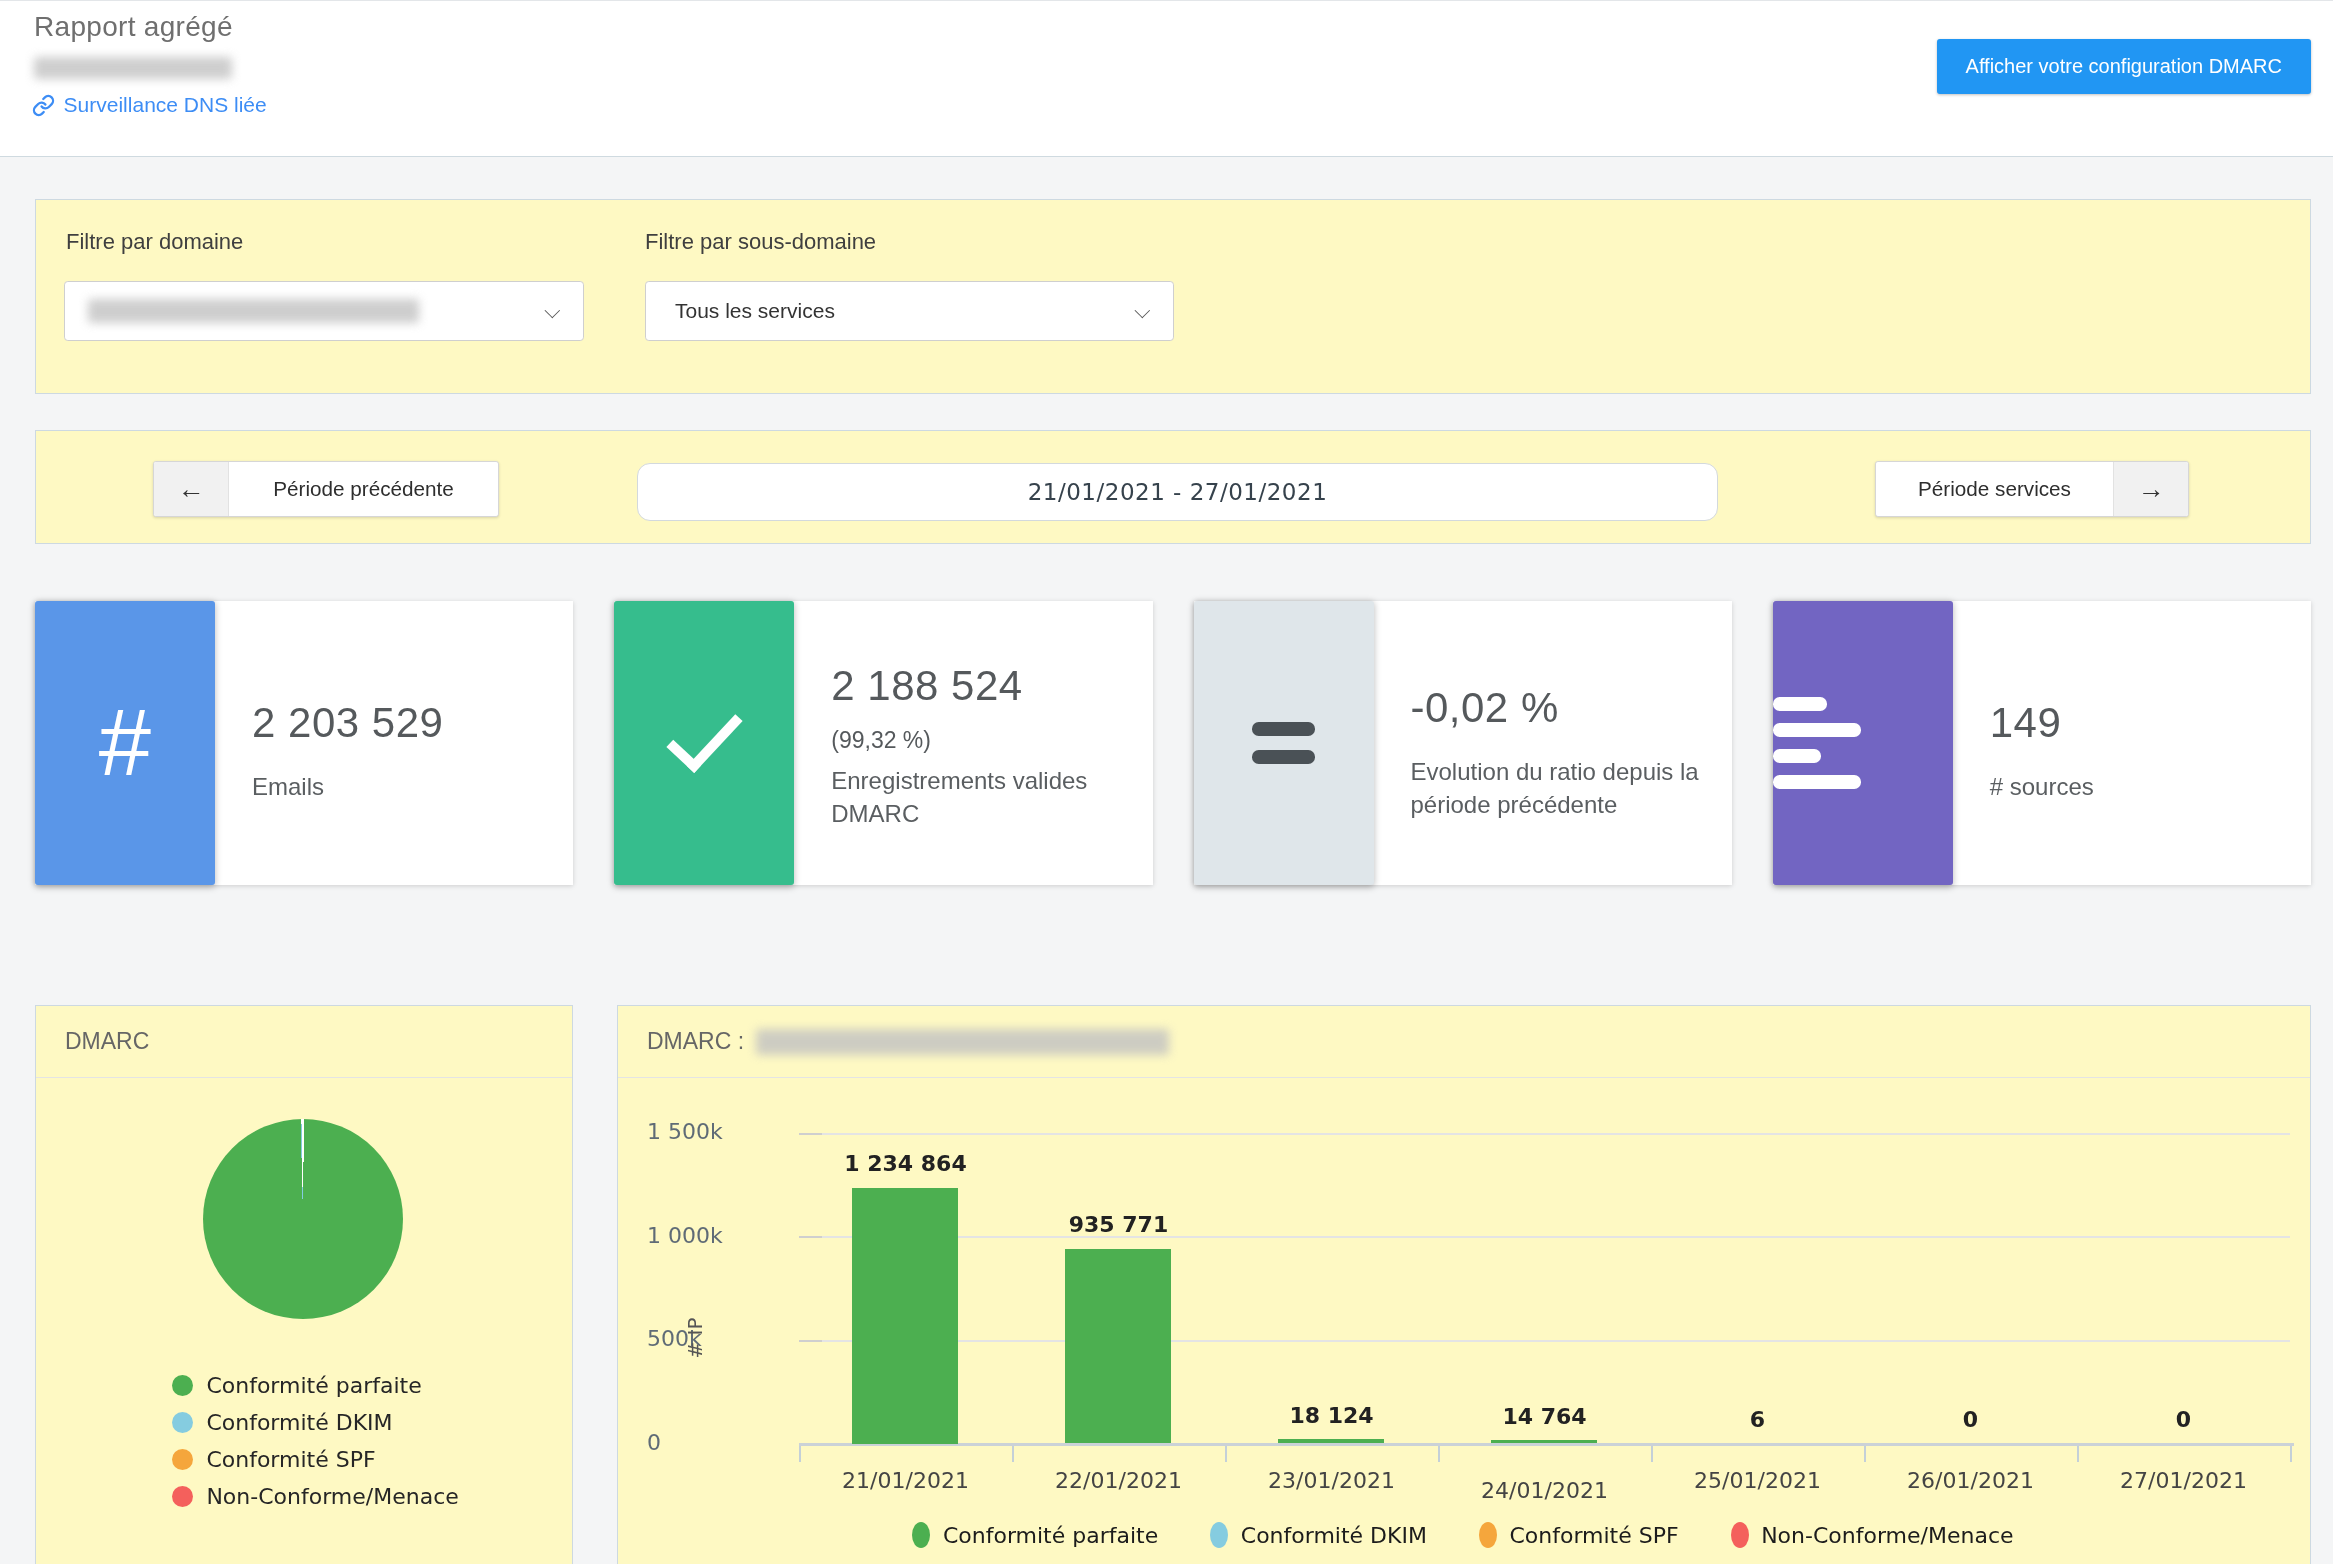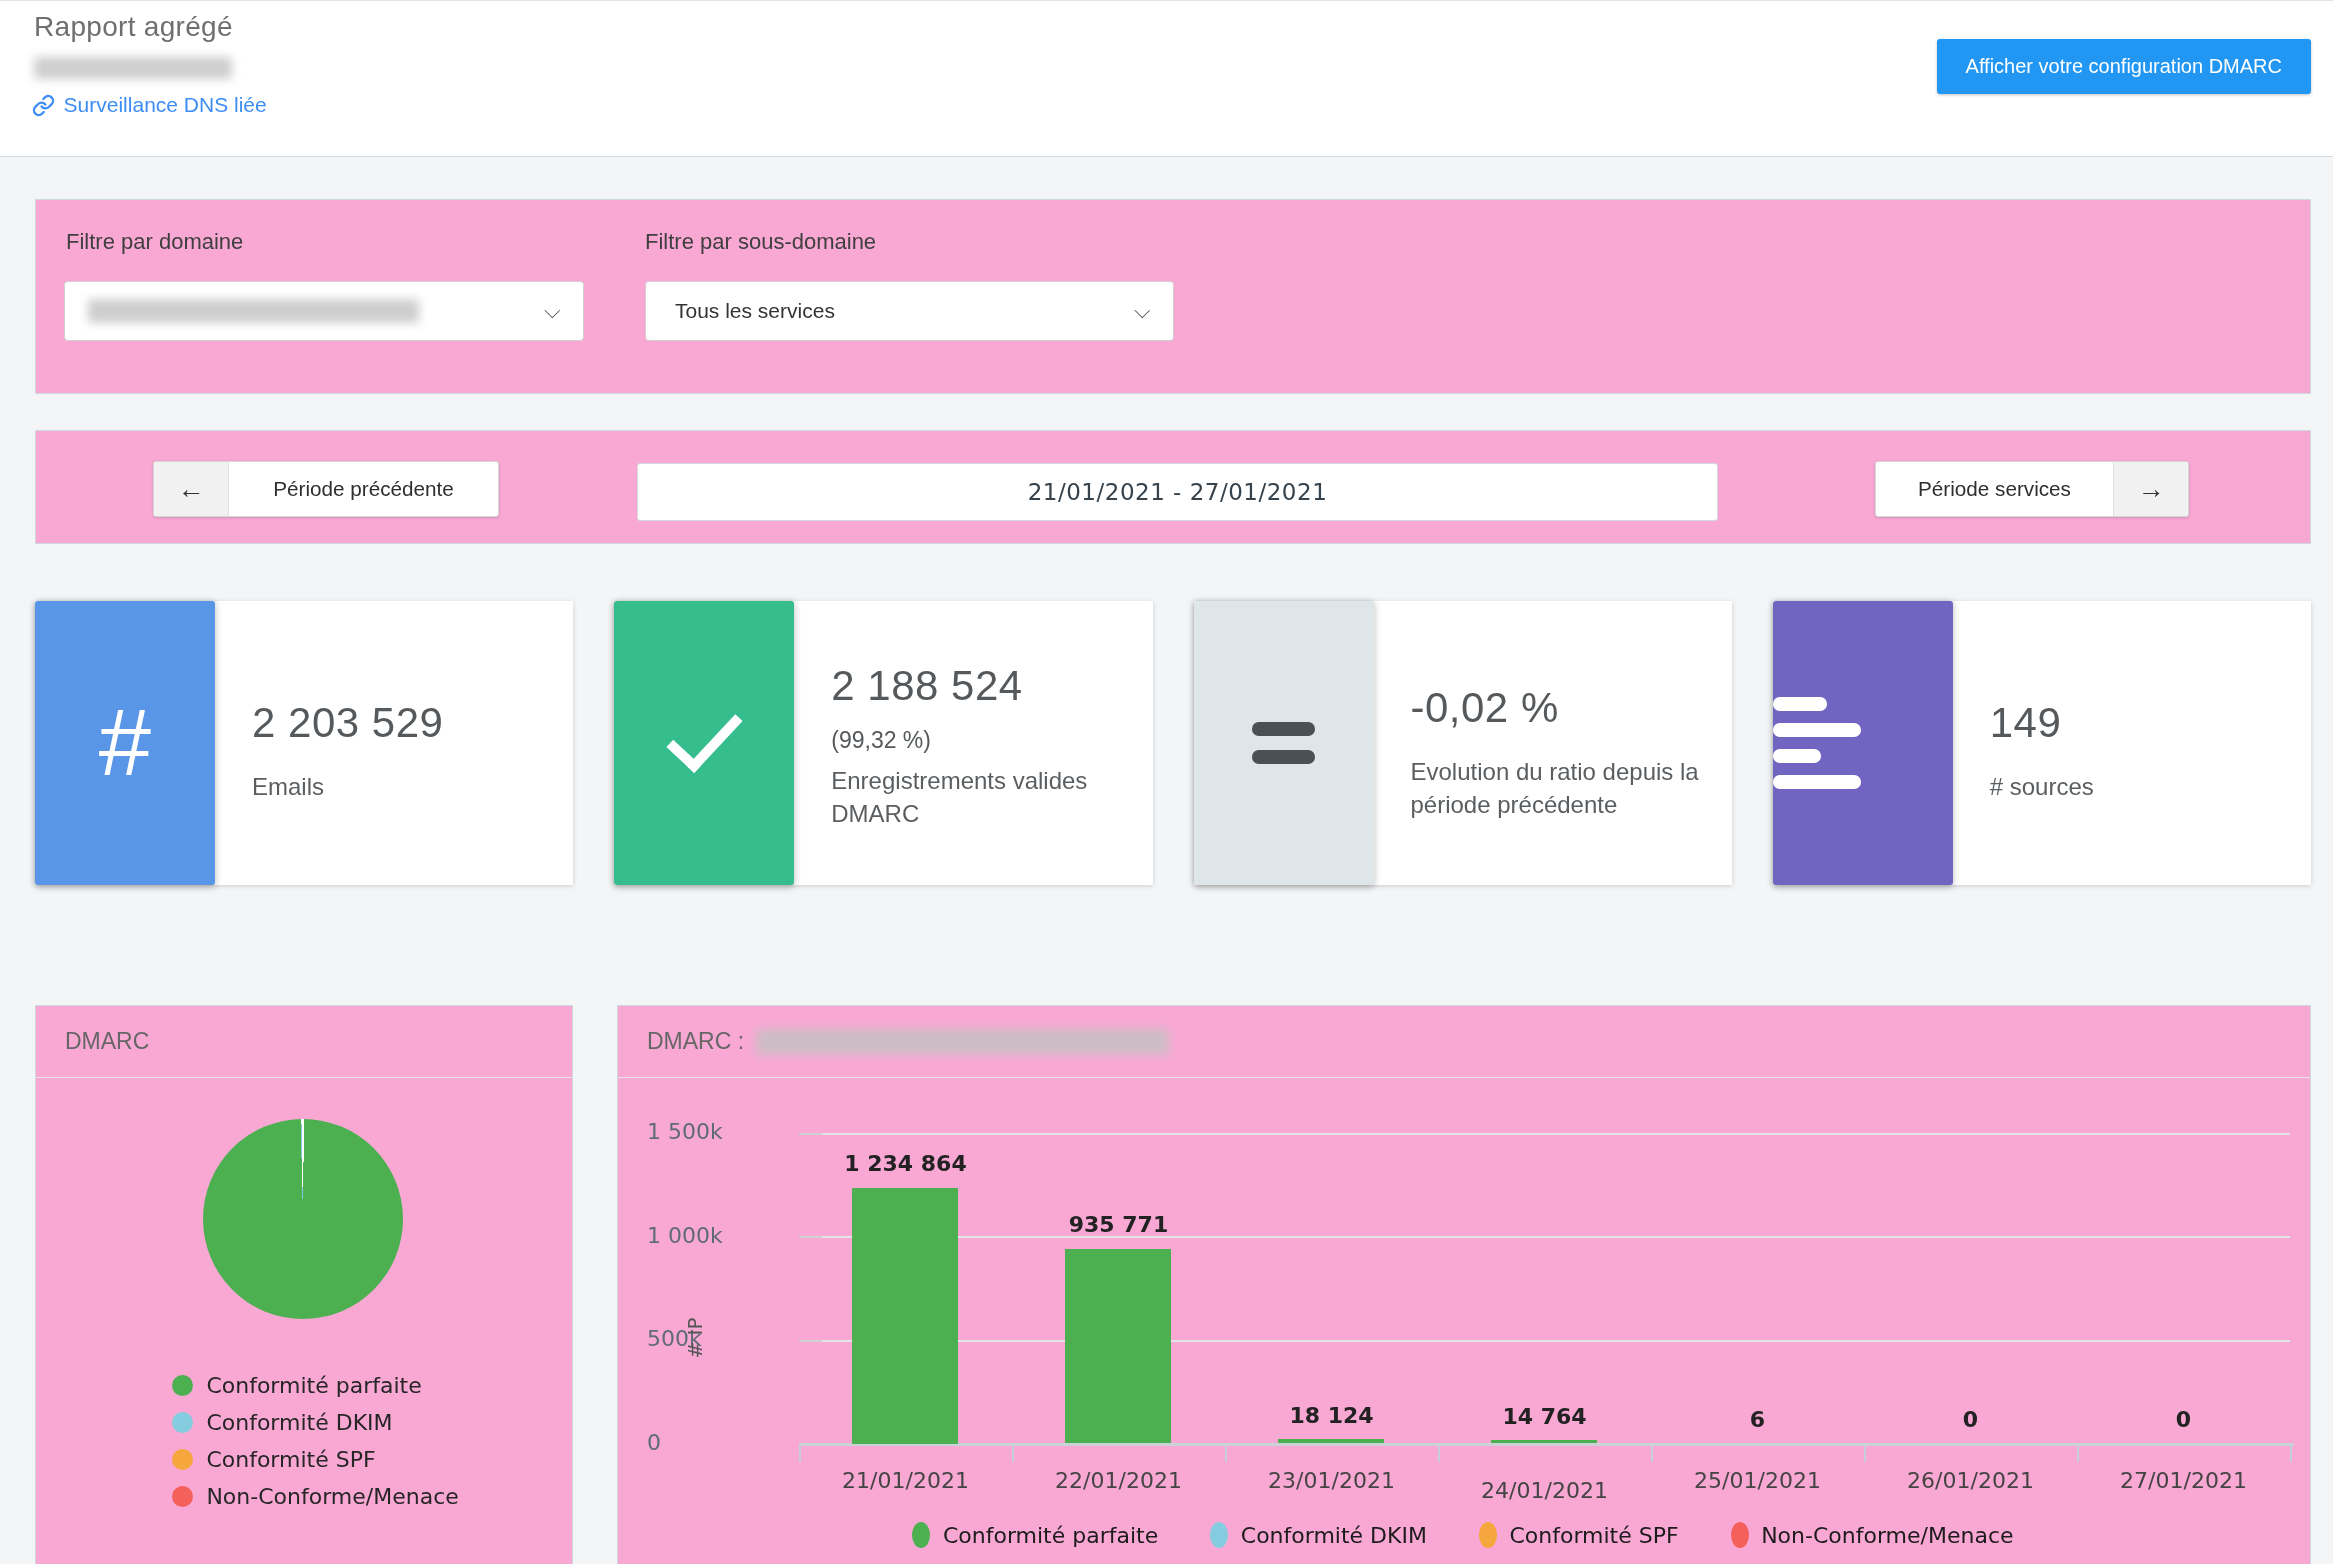--- a/index.html
+++ b/index.html
@@ -14,21 +14,21 @@
   .blur-blob { background:#c2c2c2; filter:blur(4.8px); border-radius:2.9px; opacity:.8; }
   .subtitle-blob { position:absolute; left:34px; top:56px; width:198px; height:22px; }
   .dns-link { position:absolute; left:32px; top:92px; display:flex; align-items:center; gap:8.6px;
               color:#3d8df5; font-size:21px; cursor:pointer; text-decoration:none; }
   .dns-link svg { display:block; }
   .btn-primary { position:absolute; right:23px; top:38px; height:55px; padding:0 29px;
                  background:#2196f3; color:#fff; font-size:20px; font-family:inherit;
                  border:none; border-radius:2.9px; box-shadow:0 1px 2.9px rgba(0,0,0,.25); cursor:pointer; }
 
   
-  .card { position:absolute; background:#f9a8d4; border:1.9px solid #cdd9e1; }
+  .card { position:absolute; background:#fef9c3; border:1.9px solid #cdd9e1; }
 
   
   .filter-card { left:35px; top:199px; width:2276px; height:195px; }
   .filter-label { position:absolute; top:29px; font-size:22px; color:#3f3f3f; }
   .lbl-domain { left:30px; } .lbl-subdomain { left:609px; }
   .select { position:absolute; top:81px; height:60px; background:#fff; border:1px solid #cfcfcf;
             border-radius:3.8px; display:flex; align-items:center; padding:0 54px 0 29px; cursor:pointer; }
   .sel-domain { left:28px; width:520px; } .sel-subdomain { left:609px; width:529px; }
   .select .value { font-size:21px; color:#333; }
   .domain-blob { position:absolute; left:23px; top:17.3px; width:331px; height:24px; }
@@ -41,21 +41,21 @@
                 border:1px solid #d6d6d6; border-radius:2.9px; box-shadow:0 1px 2.9px rgba(0,0,0,.15);
                 cursor:pointer; font-family:inherit; padding:0; overflow:hidden; }
   .btn-prev { left:117px; width:346px; } .btn-next { left:1839px; width:314px; }
   .arrow-cell { width:75px; background:#f1f1f1; display:flex; align-items:center; justify-content:center;
                 font-size:27px; color:#333; flex:none; }
   .btn-prev .arrow-cell { border-right:1px solid #e2e2e2; }
   .btn-next .arrow-cell { border-left:1px solid #e2e2e2; }
   .period-btn .plabel { flex:1; display:flex; align-items:center; justify-content:center;
                         font-size:20.7px; color:#2e2e2e; }
   .date-range { position:absolute; left:601px; top:32px; width:1081px; height:58px;
-                border:1px solid #d3d9dd; border-radius:3px; display:flex; align-items:center;
+                border:1px solid #d3d9dd; border-radius:13px; display:flex; align-items:center;
                 justify-content:center; font-family:"DejaVu Sans", sans-serif; font-size:23px;
                 font-weight:500; color:#36424c; letter-spacing:0.5px; cursor:pointer; background:#fff; }
 
   
   .stats-row { position:absolute; left:35px; top:601px; width:2276px; height:284px;
                display:flex; gap:41px; }
   .stat-card { flex:1; background:#fff; box-shadow:0 1px 4.8px rgba(0,0,0,.16); display:flex; }
   .stat-icon { width:180px; height:100%; flex:none; border-radius:2.9px;
                box-shadow:0 1.9px 7.7px rgba(0,0,0,.28); display:flex; flex-direction:column;
                align-items:center; justify-content:center; }

